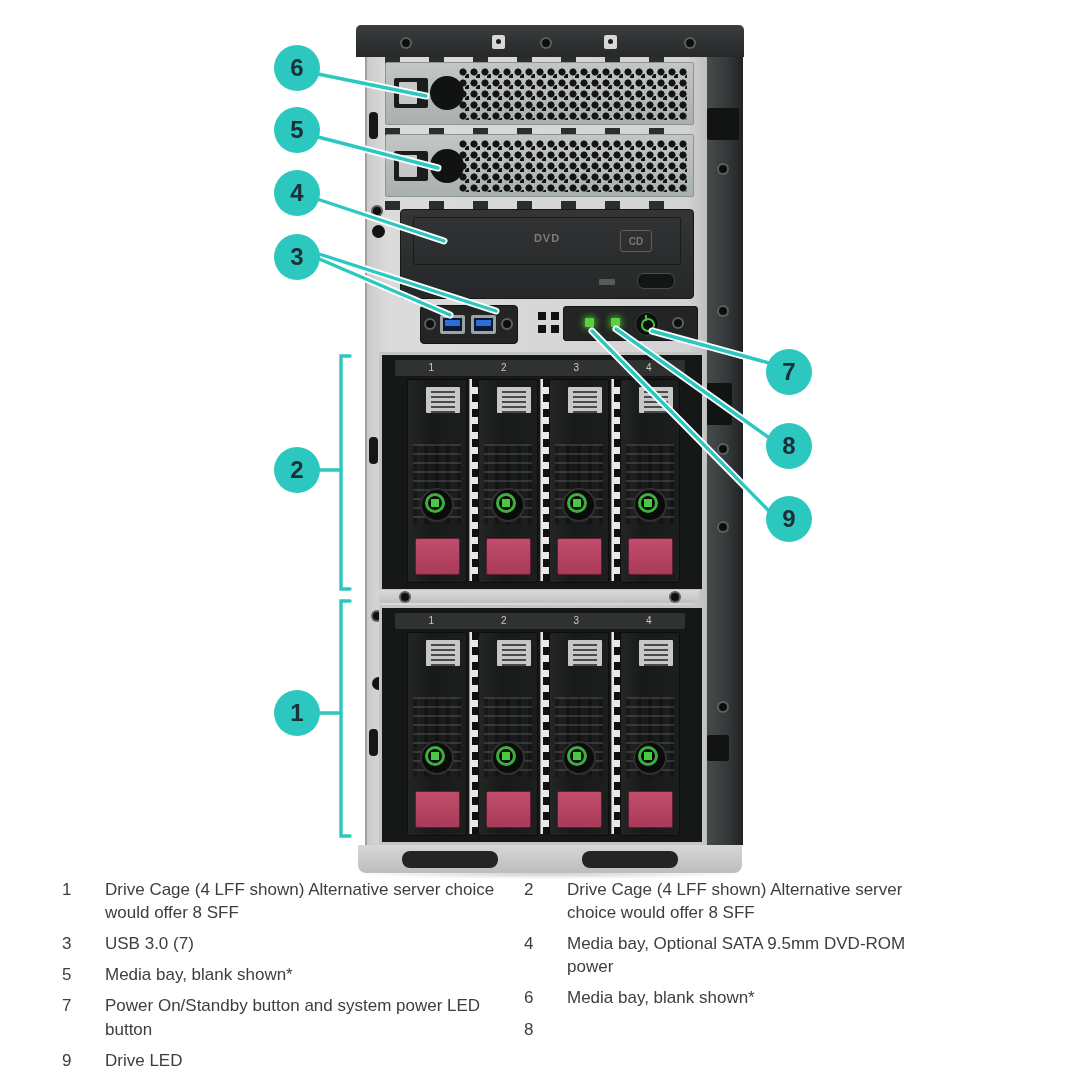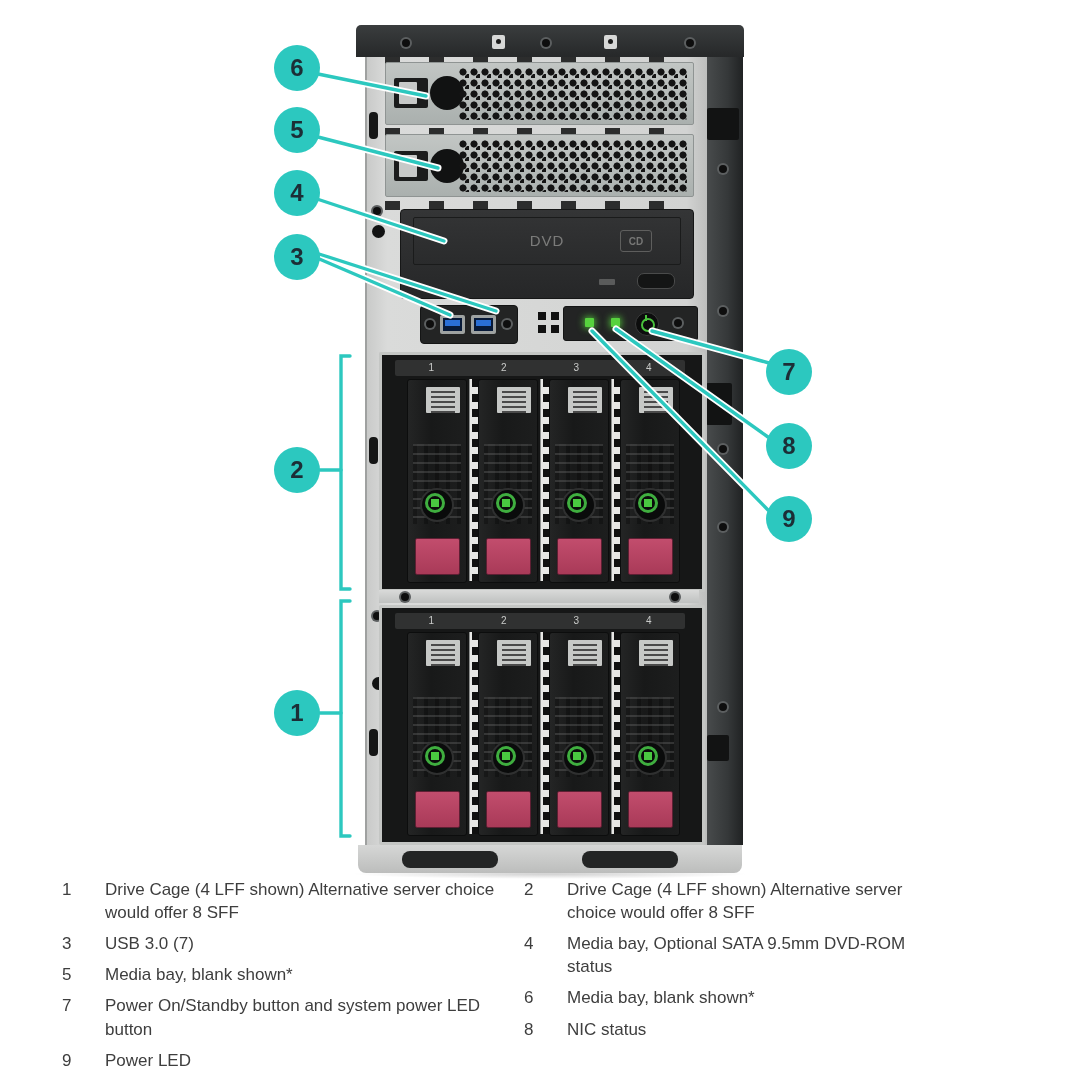--- a/index.html
+++ b/index.html
@@ -37,22 +37,22 @@
   .latchbox{position:absolute;left:8px;width:34px;height:30px;background:#1b1c1c;border-radius:2px;}
   .latchbox i{position:absolute;left:5px;top:4px;width:18px;height:22px;background:#c7c9c8;border-radius:1px;}
 
   
   .dvdtrim{position:absolute;left:18px;width:307px;height:9px;
            background:repeating-linear-gradient(90deg,#2c2d2d 0 15px,transparent 15px 44px);}
   .dvd{position:absolute;left:33px;top:210px;width:292px;height:88px;background:linear-gradient(180deg,#343536,#262728);
        border:1px solid #161717;border-radius:4px;}
   .dvdtray{position:absolute;left:12px;top:7px;right:12px;height:46px;background:linear-gradient(180deg,#323334,#2a2b2c);
            border:1px solid #1a1b1b;border-radius:2px;}
-  .dvdlogo{position:absolute;left:50%;top:14px;transform:translateX(-50%);color:#8f8f8d;font-size:15px;
-           font-weight:normal;letter-spacing:1px;opacity:.8;}
+  .dvdlogo{position:absolute;left:50%;top:14px;transform:translateX(-50%);color:#8f8f8d;font-size:11px;
+           font-weight:bold;letter-spacing:1px;opacity:.8;}
   .cdlogo{position:absolute;right:28px;top:12px;width:30px;height:20px;border:1px solid #6f6f6d;border-radius:3px;
           color:#8f8f8d;font-size:10px;font-weight:bold;display:flex;align-items:center;justify-content:center;opacity:.75;}
   .dvdled{position:absolute;left:198px;bottom:13px;width:16px;height:6px;background:#5a5b5b;border-radius:1px;}
   .eject{position:absolute;right:18px;bottom:9px;width:36px;height:14px;background:#141515;border:1px solid #4a4b4b;border-radius:7px;}
 
   
   .usbmod{position:absolute;left:53px;top:305px;width:96px;height:37px;background:#232424;border-radius:4px;border:1px solid #141515;}
   .usbport{position:absolute;top:9px;width:25px;height:19px;background:#9ea2a1;border-radius:2px;}
   .usbport i{position:absolute;left:3px;top:3px;right:3px;bottom:3px;background:#081a38;}
   .usbport b{position:absolute;left:5px;top:5px;right:5px;height:6px;background:#2a6fd6;}
@@ -357,36 +357,35 @@
       <div class="lrow">
         <span class="lnum">5</span>
         <span class="ltext">Media bay, blank shown*</span>
       </div>
       <div class="lrow">
         <span class="lnum">7</span>
         <span class="ltext">Power On/Standby button and system power LED button</span>
       </div>
       <div class="lrow">
         <span class="lnum">9</span>
-        <span class="ltext">Power LED</span>
+        <span class="ltext">Drive LED</span>
       </div>
     </div>
     <div class="lcol" id="lcol-right">
       <div class="lrow">
         <span class="lnum">2</span>
         <span class="ltext">Drive Cage (4 LFF shown) Alternative server choice would offer 8 SFF</span>
       </div>
       <div class="lrow">
         <span class="lnum">4</span>
-        <span class="ltext">Media bay, Optional SATA 9.5mm DVD-ROM status</span>
+        <span class="ltext">Media bay, Optional SATA 9.5mm DVD-ROM power</span>
       </div>
       <div class="lrow">
         <span class="lnum">6</span>
         <span class="ltext">Media bay, blank shown*</span>
       </div>
       <div class="lrow">
         <span class="lnum">8</span>
-        <span class="ltext">NIC status</span>
       </div>
     </div>
   </div>
 
 </div>
 
 </body></html>

